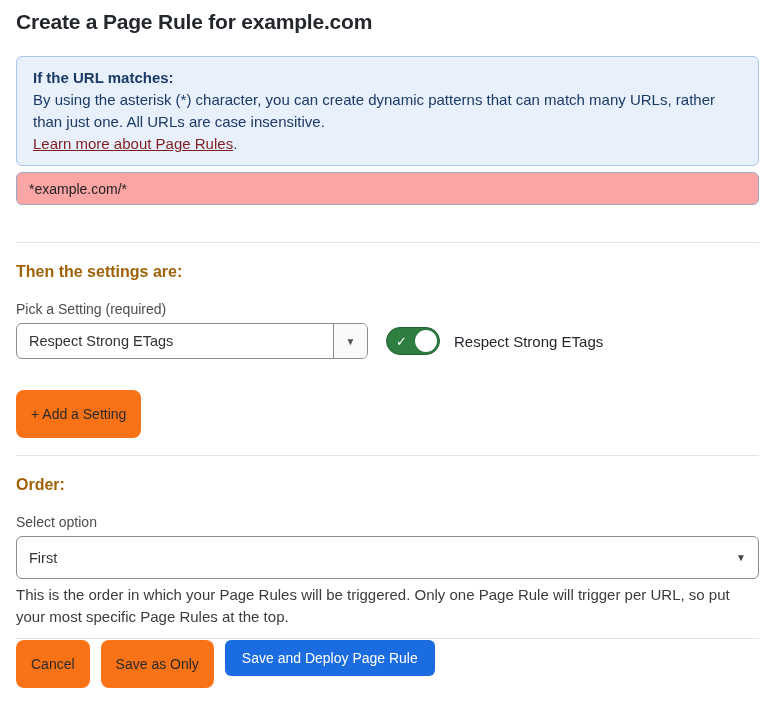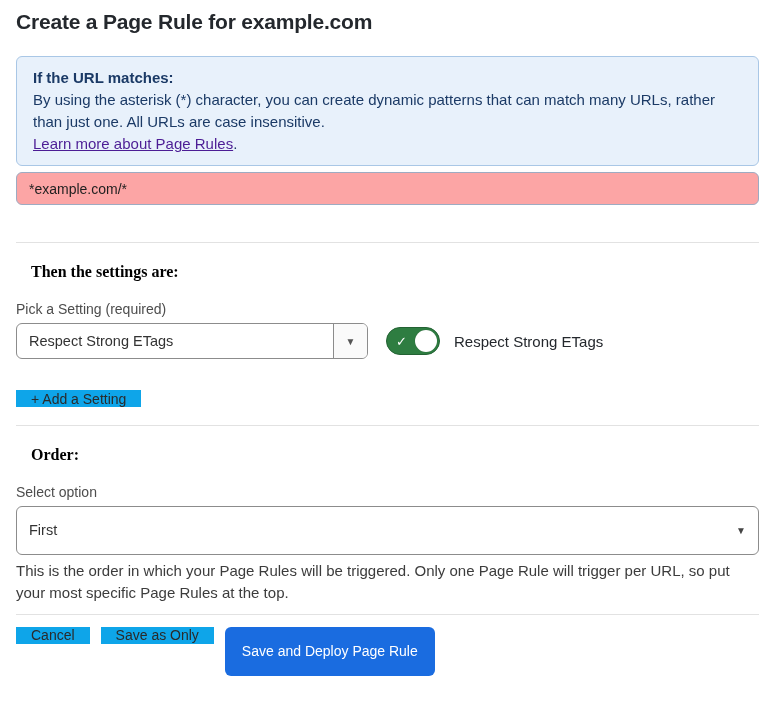--- a/index.html
+++ b/index.html
@@ -25,21 +25,21 @@
     margin-top: 22px;
     background: #e8f1fb;
     border: 1px solid #a9c7e6;
     border-radius: 6px;
     padding: 10px 16px;
     color: #1b3a66;
     font-size: 15px;
     line-height: 22px;
   }
   .info-heading { font-weight: 700; }
-  .info-link { color: #4c1d95; text-decoration: underline; cursor: pointer; }
+  .info-link { color: #7f1d1d; text-decoration: underline; cursor: pointer; }
   .info-period { color: #1b3a66; }
 
   
   .field-label {
     display: block;
     margin-top: 20px;
     font-size: 14px;
     color: #4d4d4d;
   }
 
@@ -62,23 +62,22 @@
     border: none;
     border-top: 1px solid #e2e2e2;
     margin: 37px 0 0 0;
   }
   .divider.tight { margin-top: 17px; }
   .divider.help-gap { margin-top: 10px; }
 
   .section-heading {
     font-size: 16px;
     font-weight: 700;
-    margin: 20px 0 0 15px;
-    color: #000000;
-    font-family: Liberation Serif, serif;
+    margin: 20px 0 0 0;
+    color: #a16207;
   }
 
   
   .setting-row { display: flex; align-items: center; margin-top: 6px; }
   .setting-select {
     width: 352px;
     height: 36px;
     border: 1px solid #8c8c8c;
     border-radius: 6px;
     background: #ffffff;
@@ -121,63 +120,63 @@
     top: 2px;
     width: 22px;
     height: 22px;
     background: #ffffff;
     border-radius: 50%;
     box-shadow: 0 0 1px rgba(0,0,0,0.3);
   }
   .toggle-label { margin-left: 14px; font-size: 15px; color: #24282d; }
 
   .gray-btn {
-    background: #0ea5e9;
+    background: #f97316;
     border: none;
-    border-radius: 0;
-    height: 17px;
+    border-radius: 8px;
+    height: 48px;
     padding: 0 15px;
     font-size: 14px;
     color: #2a2a2a;
     font-family: inherit;
     cursor: pointer;
   }
   .add-setting { margin-top: 31px; display: inline-block; }
 
   
   .order-select {
     margin-top: 6px;
-    height: 49px;
+    height: 43px;
     border: 1px solid #8c8c8c;
     border-radius: 6px;
     background: #ffffff;
     display: flex;
     align-items: center;
     justify-content: space-between;
     padding: 0 12px;
     font-size: 14.5px;
     color: #333333;
     cursor: pointer;
   }
   .order-arrow { font-size: 10px; color: #444444; }
 
   .help-text {
     margin: 5px 0 0 0;
     font-size: 15px;
     line-height: 22px;
     color: #3c3c3c;
   }
 
-  .footer-buttons { display: flex; gap: 11px; margin-top: 12px; }
+  .footer-buttons { display: flex; gap: 11px; margin-top: 1px; }
   .primary-btn {
     background: #1a6ce0;
     color: #ffffff;
     border: none;
     border-radius: 6px;
-    height: 49px;
+    height: 36px;
     padding: 0 17px;
     font-size: 14px;
     font-family: inherit;
     cursor: pointer;
   }
 </style>
 </head>
 <body>
 
 <div class="page">

